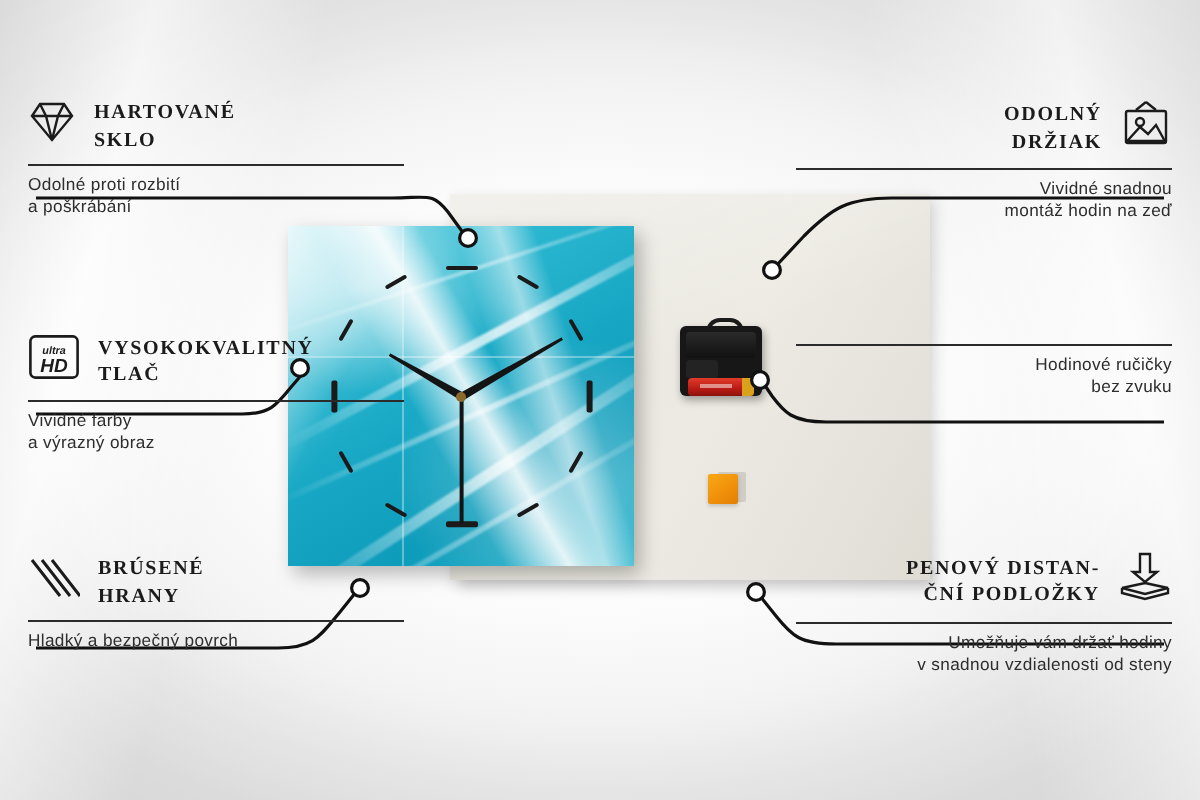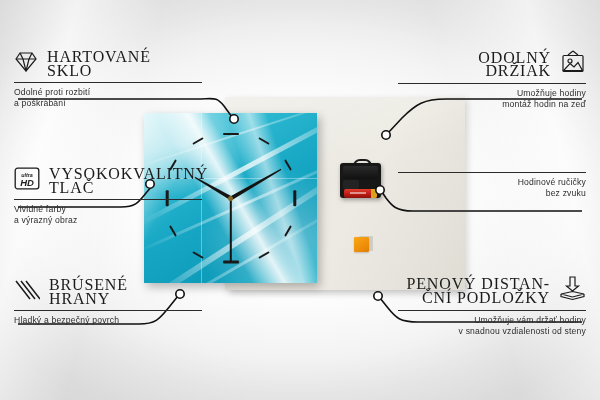--- a/index.html
+++ b/index.html
@@ -95,21 +95,21 @@
   #lines{position:absolute;left:0;top:0;width:600px;height:400px;pointer-events:none;}
 
   
   .feat{position:absolute;width:188px;}
   .feat.left{left:14px;text-align:left;}
   .feat.right{right:14px;text-align:right;}
   .feat-head{display:flex;align-items:center;gap:9px;}
   .feat.right .feat-head{flex-direction:row-reverse;text-align:right;}
   .feat-title{
     font-family:"Liberation Serif", serif;
-    font-weight:400;font-size:16px;line-height:13.5px;
+    font-weight:700;font-size:10px;line-height:13.5px;
     letter-spacing:.85px;color:#1b1b1b;text-transform:uppercase;
   }
   .feat-rule{height:1px;background:#2b2b2b;margin:5px 0 4px;}
   .feat-desc{
     font-family:Liberation Sans, sans-serif;
     font-size:8.6px;line-height:11px;color:#2d2d2d;letter-spacing:.18px;
   }
   .ic{flex:0 0 auto;display:block;font-style:italic;}
 
   .pos-a{top:50px;}
@@ -263,21 +263,21 @@
           <circle cx="10" cy="11" r="2"></circle>
           <path d="M3.6 20.5 L10 13.5 L14 17 L18 12.5 L22.4 20.5 Z" fill="none"></path>
         </svg>
       </span>
       <span class="feat-title">
         <span>ODOLNÝ</span><br><span>DRŽIAK</span>
       </span>
     </div>
     <div class="feat-rule"></div>
     <div class="feat-desc">
-      <span>Umožňuje hodiny</span><br><span>montáž hodin na zeď</span>
+      <span>Vividné snadnou</span><br><span>montáž hodin na zeď</span>
     </div>
   </div>
 
   <div class="feat right pos-e">
     <div class="feat-rule"></div>
     <div class="feat-desc">
       <span>Hodinové ručičky</span><br><span>bez zvuku</span>
     </div>
   </div>
 

